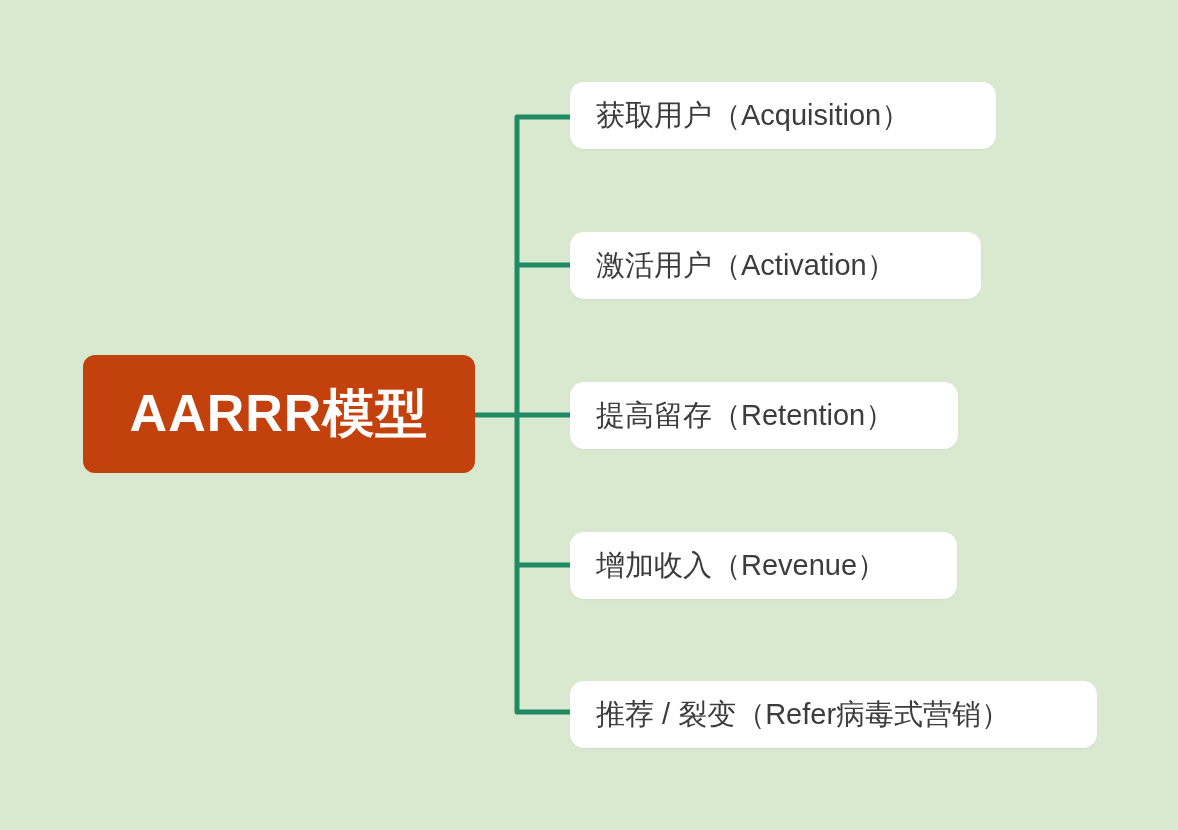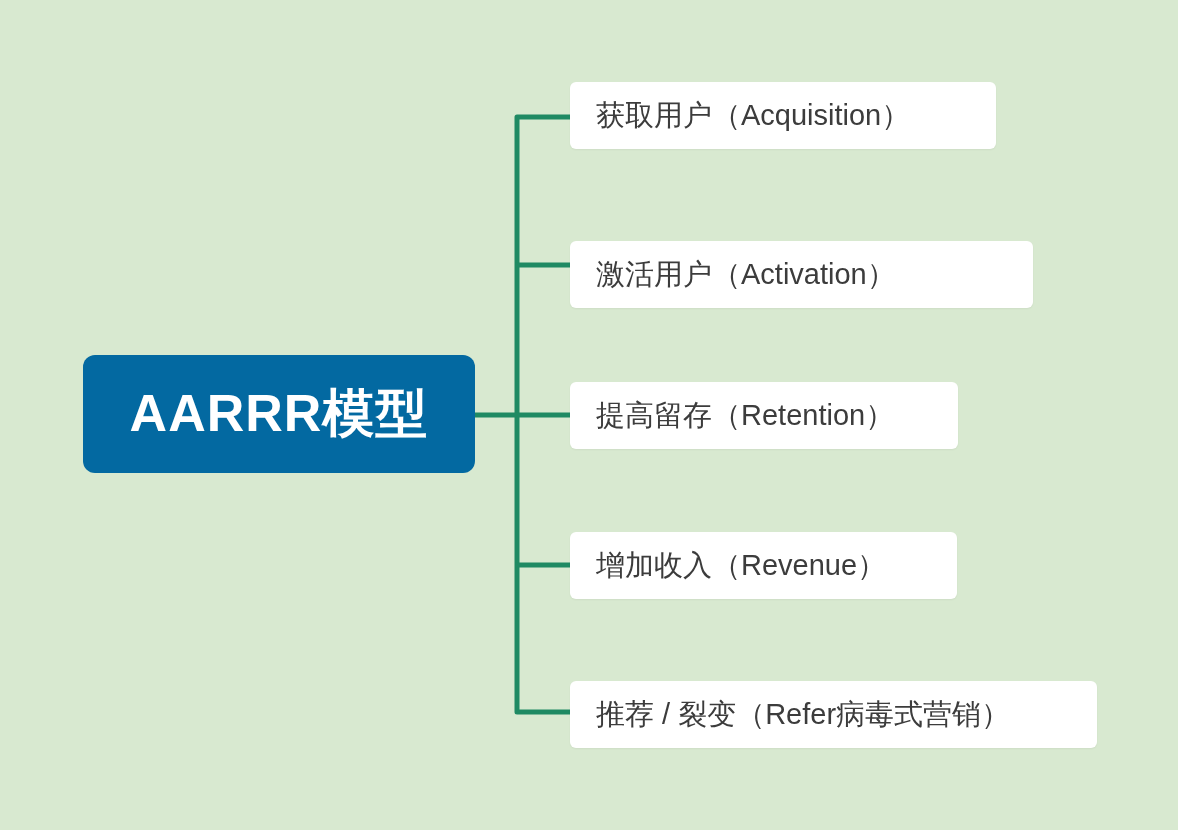--- a/index.html
+++ b/index.html
@@ -23,50 +23,50 @@
     width: 1178px;
     height: 830px;
     pointer-events: none;
   }
   .root-node {
     position: absolute;
     left: 83px;
     top: 355px;
     width: 392px;
     height: 118px;
-    background: #0369a1;
+    background: #c2410c;
     border-radius: 12px;
     color: #ffffff;
     font-size: 52px;
     font-weight: bold;
     display: flex;
     align-items: center;
     justify-content: center;
     letter-spacing: 1px;
     box-sizing: border-box;
     cursor: default;
   }
   .branch-node {
     position: absolute;
     left: 570px;
     height: 67px;
     background: #ffffff;
-    border-radius: 6px;
+    border-radius: 14px;
     color: #3c3c3c;
     font-size: 29px;
     display: flex;
     align-items: center;
     padding-left: 26px;
     box-sizing: border-box;
     box-shadow: 0 1px 2px rgba(0,0,0,0.05);
     white-space: nowrap;
     cursor: default;
   }
   .branch-0 { top: 82px;  width: 426px; }
-  .branch-1 { top: 241px; width: 463px; }
+  .branch-1 { top: 232px; width: 411px; }
   .branch-2 { top: 382px; width: 388px; }
   .branch-3 { top: 532px; width: 387px; }
   .branch-4 { top: 681px; width: 527px; }
 </style>
 </head>
 <body>
 
 <div class="canvas">
 
   <svg class="connectors" viewBox="0 0 1178 830" xmlns="http://www.w3.org/2000/svg">

